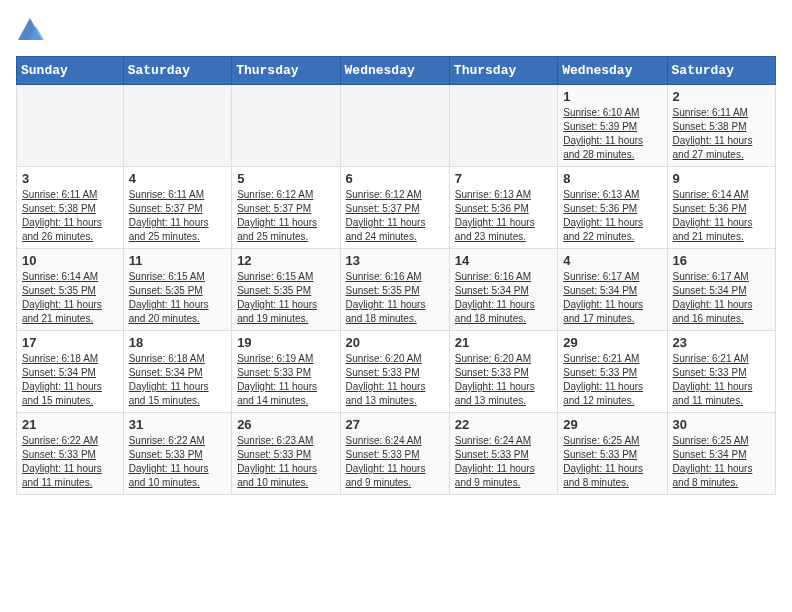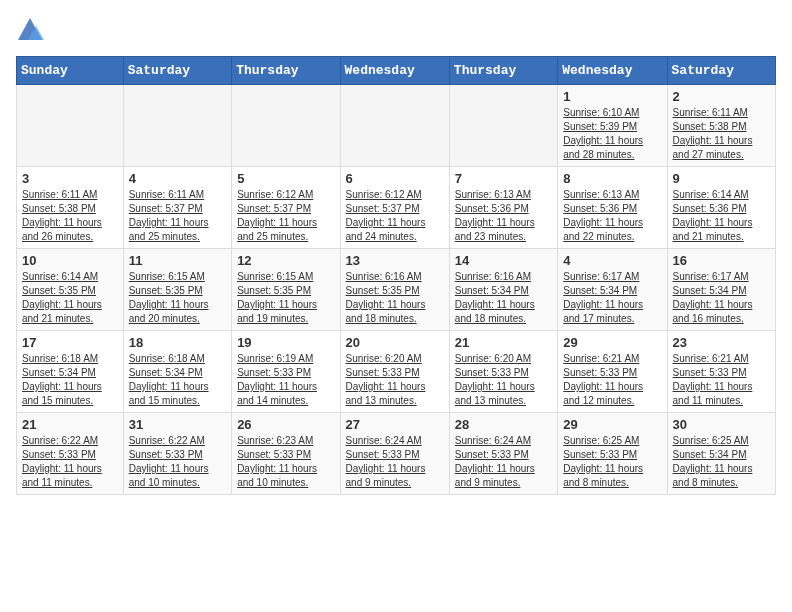--- a/index.html
+++ b/index.html
@@ -246,21 +246,21 @@
         </td>
         <td>
           <span class="day-number">26</span>
           <div class="day-info">Sunrise: 6:23 AM<br>Sunset: 5:33 PM<br>Daylight: 11 hours and 10 minutes.</div>
         </td>
         <td>
           <span class="day-number">27</span>
           <div class="day-info">Sunrise: 6:24 AM<br>Sunset: 5:33 PM<br>Daylight: 11 hours and 9 minutes.</div>
         </td>
         <td>
-          <span class="day-number">28</span>
+          <span class="day-number">22</span>
           <div class="day-info">Sunrise: 6:24 AM<br>Sunset: 5:33 PM<br>Daylight: 11 hours and 9 minutes.</div>
         </td>
         <td>
           <span class="day-number">29</span>
           <div class="day-info">Sunrise: 6:25 AM<br>Sunset: 5:33 PM<br>Daylight: 11 hours and 8 minutes.</div>
         </td>
         <td>
           <span class="day-number">30</span>
           <div class="day-info">Sunrise: 6:25 AM<br>Sunset: 5:34 PM<br>Daylight: 11 hours and 8 minutes.</div>
         </td>

